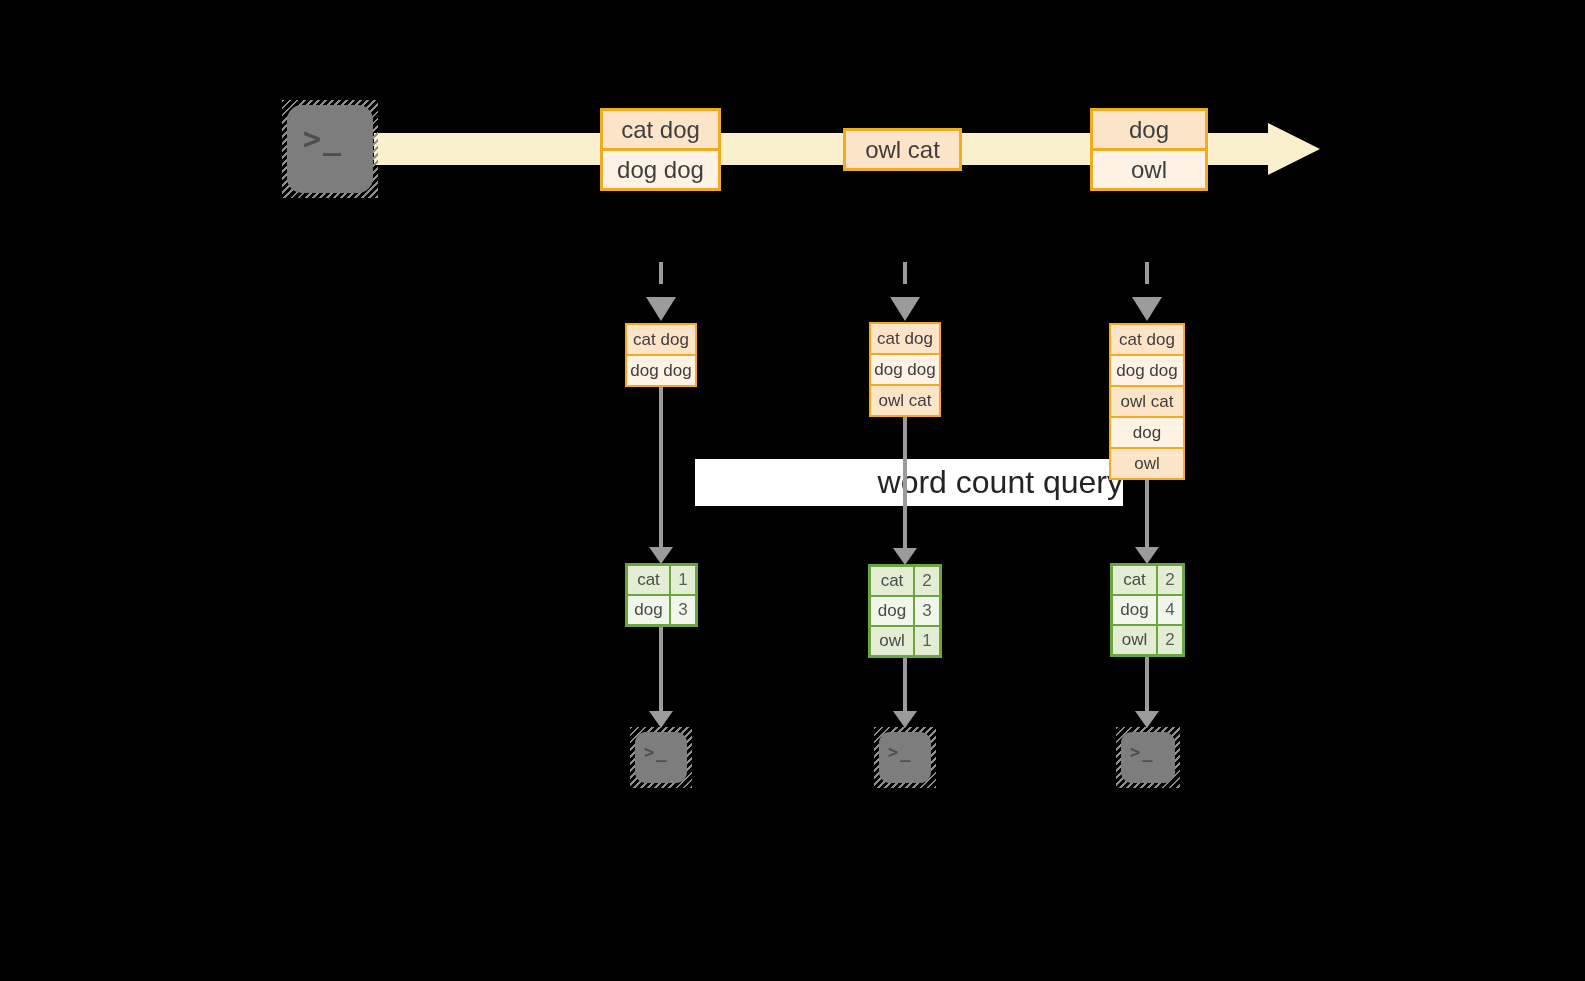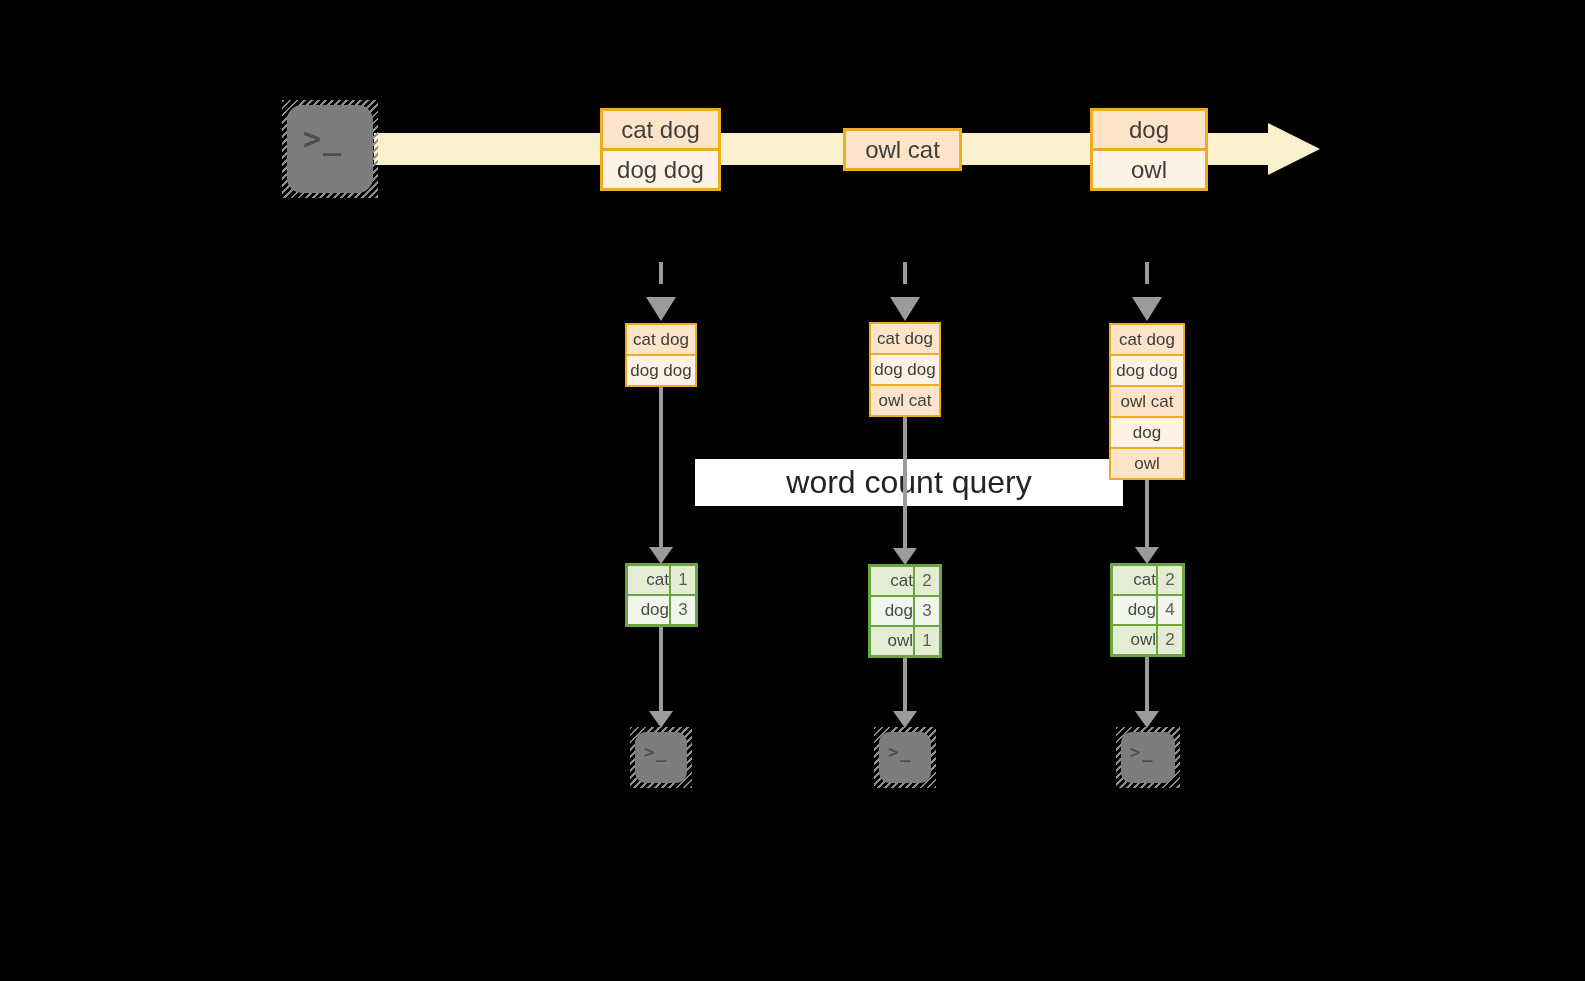--- a/index.html
+++ b/index.html
@@ -42,37 +42,37 @@
   .sbox .scell:first-child { border-top: none; height: 29px; }
   .sbox .scell:nth-child(odd) { background: #FBE4C8; }
   .sbox .scell:nth-child(even) { background: #FDF2E3; }
 
   
   .gtab { position: absolute; border: 3px solid #6CA53F; z-index: 3; }
   .gtab .grow { display: flex; height: 30px; line-height: 28px; border-top: 2px solid #6CA53F; }
   .gtab .grow:first-child { border-top: none; height: 28px; }
   .gtab .grow:nth-child(odd) { background: #E3EDD4; }
   .gtab .grow:nth-child(even) { background: #F1F6EB; }
-  .gtab .w { flex: 1; text-align: right; font-size: 17px; color: #4a4a4a; }
+  .gtab .w { flex: 1; text-align: center; font-size: 17px; color: #4a4a4a; }
   .gtab .n { width: 26px; text-align: center; font-size: 17px; color: #5d5d5d;
           border-left: 2px solid #6CA53F; }
 
   
   .dash  { position: absolute; width: 4px; height: 22px; background: #9b9b9b; z-index: 2; }
   .vline { position: absolute; width: 4px; background: #9b9b9b; z-index: 2; }
   .ah    { position: absolute; width: 0; height: 0; z-index: 2;
            border-left: 15px solid transparent; border-right: 15px solid transparent;
            border-top: 24px solid #9b9b9b; }
   .ah2   { position: absolute; width: 0; height: 0; z-index: 2;
            border-left: 12px solid transparent; border-right: 12px solid transparent;
            border-top: 17px solid #9b9b9b; }
 
   
   .banner { position: absolute; left: 695px; top: 459px; width: 428px; height: 47px;
-           background: #ffffff; z-index: 1; text-align: center; font-size: 32px;
+           background: #ffffff; z-index: 1; text-align: right; font-size: 32px;
            line-height: 47px; color: #242424; }
 </style>
 </head>
 <body>
 
 <div class="canvas">
 
   <div class="band"></div>
   <div class="band-head"></div>
 

